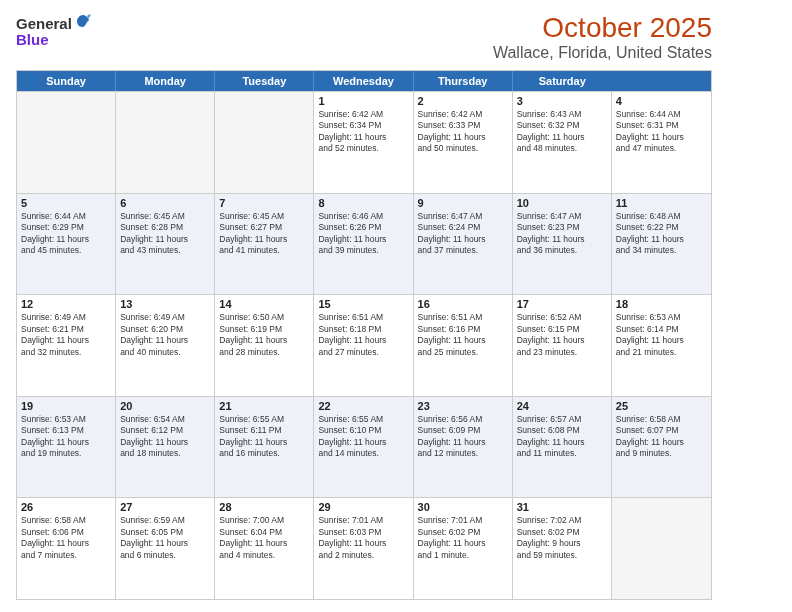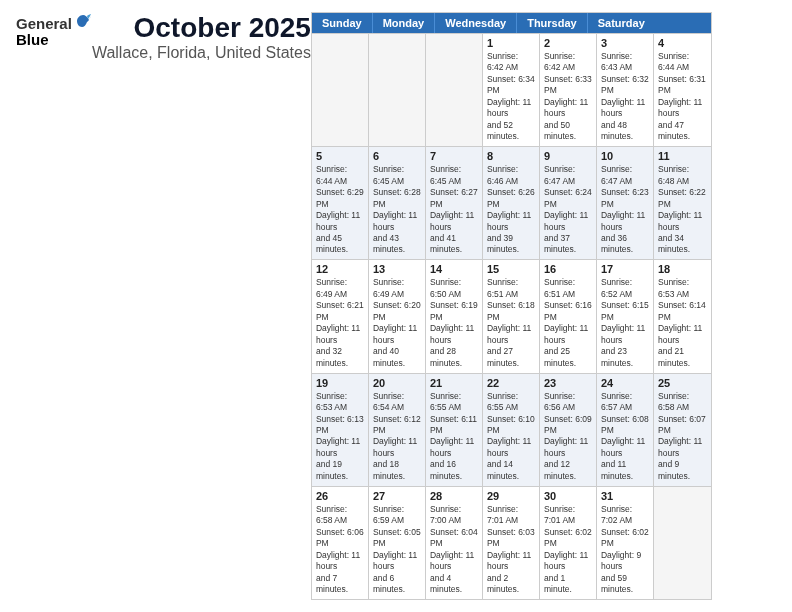--- a/index.html
+++ b/index.html
@@ -8,20 +8,21 @@
       background: #fff;
       width: 792px;
       height: 612px;
       overflow: hidden;
     }
     .page {
       width: 728px;
       height: 612px;
       padding: 12px 16px 12px 16px;
       display: flex;
+      flex-direction: column;
     }
     .header {
       display: flex;
       justify-content: space-between;
       align-items: flex-start;
       margin-bottom: 8px;
     }
     .logo {
       display: flex;
       align-items: center;
@@ -29,30 +30,30 @@
     }
     .logo-text-general {
       font-size: 15px;
       font-weight: bold;
       color: #333;
       line-height: 1;
     }
     .logo-text-blue {
       font-size: 15px;
       font-weight: bold;
-      color: #000000;
+      color: #6d28d9;
       line-height: 1;
     }
     .title-area {
       text-align: right;
     }
     .title-area h1 {
       font-size: 28px;
-      font-weight: bold;
-      color: #0f172a;
+      font-weight: normal;
+      color: #c2410c;
       margin-left: 18px;
     }
     .title-area h2 {
       font-size: 16px;
       font-weight: normal;
       color: #555;
     }
     .calendar {
       flex: 1;
       display: flex;
@@ -62,21 +63,21 @@
     .cal-header {
       display: grid;
       grid-template-columns: repeat(7, 1fr);
       background: #2a6db5;
     }
     .cal-header-cell {
       color: #fff;
       font-size: 11px;
       font-weight: bold;
       padding: 4px 10px;
-      text-align: right;
+      text-align: center;
       border-right: 1px solid #4a8dd5;
     }
     .cal-header-cell:last-child {
       border-right: none;
     }
     .cal-body {
       flex: 1;
       display: flex;
       flex-direction: column;
     }
@@ -137,20 +138,21 @@
     <div class="title-area">
       <h1>October 2025</h1>
       <h2>Wallace, Florida, United States</h2>
     </div>
   </div>
 
   <div class="calendar">
     <div class="cal-header">
     <div class="cal-header-cell">Sunday</div>
         <div class="cal-header-cell">Monday</div>
+        <div class="cal-header-cell">Tuesday</div>
         <div class="cal-header-cell">Wednesday</div>
         <div class="cal-header-cell">Thursday</div>
         <div class="cal-header-cell">Saturday</div>
       </div>
     <div class="cal-body">
     <div class="cal-row">
           <div class="cal-cell empty"></div>
           <div class="cal-cell empty"></div>
           <div class="cal-cell empty"></div>
           <div class="cal-cell">

